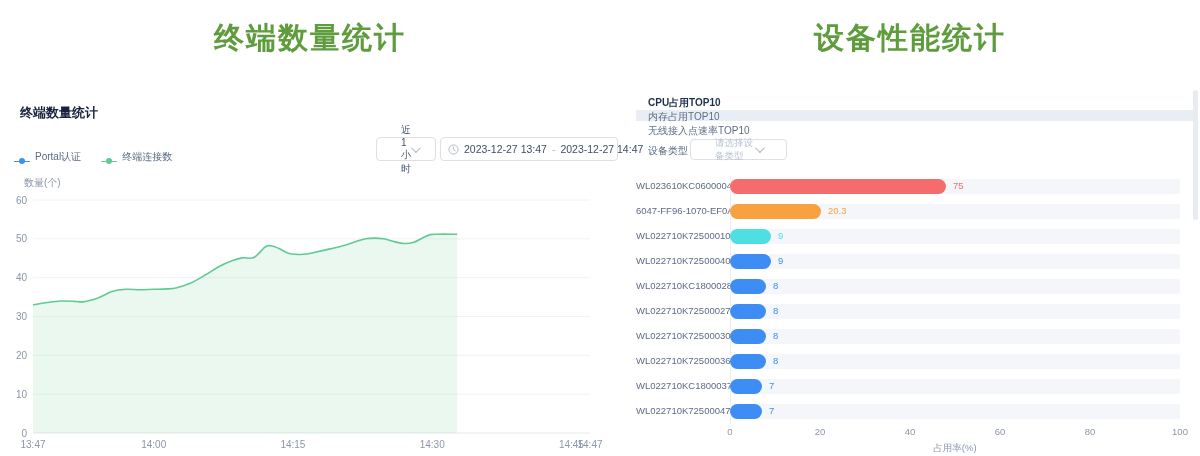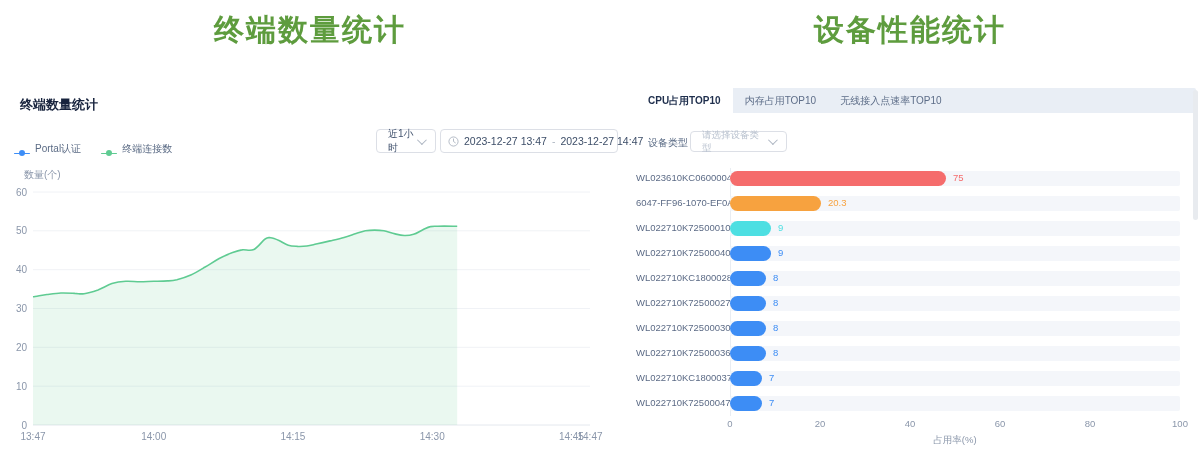--- a/index.html
+++ b/index.html
@@ -1,35 +1,35 @@
 <!DOCTYPE html>
 <html><head>
 <meta charset="utf-8">
 <style>
   html,body{margin:0;padding:0;}
   body{
     width:1200px;height:456px;position:relative;background:#ffffff;
     font-family:"Liberation Sans","DejaVu Sans",sans-serif;
     overflow:hidden;color:#1a2b4c;
   }
-  .panel{position:absolute;top:0;height:404px;}
+  .panel{position:absolute;top:8px;height:404px;}
   #left-panel{left:0;width:620px;}
   #right-panel{left:620px;width:580px;}
   .big-title{
     position:absolute;top:10px;left:0;width:100%;text-align:center;
     font-size:30px;font-weight:700;color:#5e9c3e;letter-spacing:2px;margin:0;
   }
   .card-title{
     position:absolute;top:96px;left:20px;font-size:13px;font-weight:700;color:#17233d;
   }
   
   .mini-select{
     position:absolute;box-sizing:border-box;border:1px solid #dcdfe6;border-radius:4px;
     background:#fff;display:flex;align-items:center;justify-content:space-between;
-    padding:0 11px;font-size:10px;color:#43546f;cursor:pointer;
+    padding:0 24px;font-size:10px;color:#43546f;cursor:pointer;
   }
   #range-select{top:129px;left:376px;width:60px;height:24px;}
   .chevron{
     width:6px;height:6px;border-right:1.2px solid #aeb6c2;border-bottom:1.2px solid #aeb6c2;
     transform:rotate(45deg) translateY(-2px);flex:0 0 auto;
   }
   #date-range{
     position:absolute;top:129px;left:440px;width:178px;height:24px;box-sizing:border-box;
     border:1px solid #dcdfe6;border-radius:4px;background:#fff;display:flex;align-items:center;
     gap:5px;padding:0 7px;font-size:10.5px;color:#3d4e68;cursor:pointer;white-space:nowrap;text-align:center;
@@ -40,21 +40,21 @@
   .legend-item{display:flex;align-items:flex-end;gap:5px;font-size:10px;color:#5b6b85;cursor:pointer;}
   .legend-mark{position:relative;width:16px;height:6px;display:inline-block;}
   .legend-mark .l{position:absolute;left:0;top:2.5px;width:16px;height:1.6px;border-radius:1px;}
   .legend-mark .d{position:absolute;left:5px;top:0;width:6px;height:6px;border-radius:50%;}
   .axis-unit{position:absolute;top:168px;left:24px;font-size:10px;color:#8a96aa;}
   #line-svg{position:absolute;top:160px;left:0;}
   .tick{font-size:10px;fill:#8a96aa;font-family:"Liberation Sans","DejaVu Sans",sans-serif;}
   
   #tabs{
     position:absolute;top:88px;left:16px;width:560px;height:25px;background:#e9eef5;
-    display:flex;align-items:stretch;border-radius:2px 2px 0 0;
+    display:flex;align-items:stretch;border-radius:2px 2px 0 0;flex-direction:column;
   }
   .tab{
     display:flex;align-items:center;padding:0 12px;font-size:10px;color:#5d6d88;cursor:pointer;white-space:nowrap;
   }
   .tab.active{background:#ffffff;color:#1f2f4d;font-weight:700;}
   #filter-label{position:absolute;top:136px;left:28px;font-size:10px;color:#5a6b85;}
   #device-type-select{top:131px;left:70px;width:97px;height:21px;color:#b9c2cf;font-size:9.5px;}
   #bar-area{position:absolute;top:160px;left:16px;width:560px;height:296px;}
   .bar-name{position:absolute;left:0;width:92px;text-align:right;font-size:9.5px;color:#5c6b86;white-space:nowrap;}
   .bar-track{position:absolute;left:94px;width:450px;height:15px;background:#f4f6fa;border-radius:2px;}

